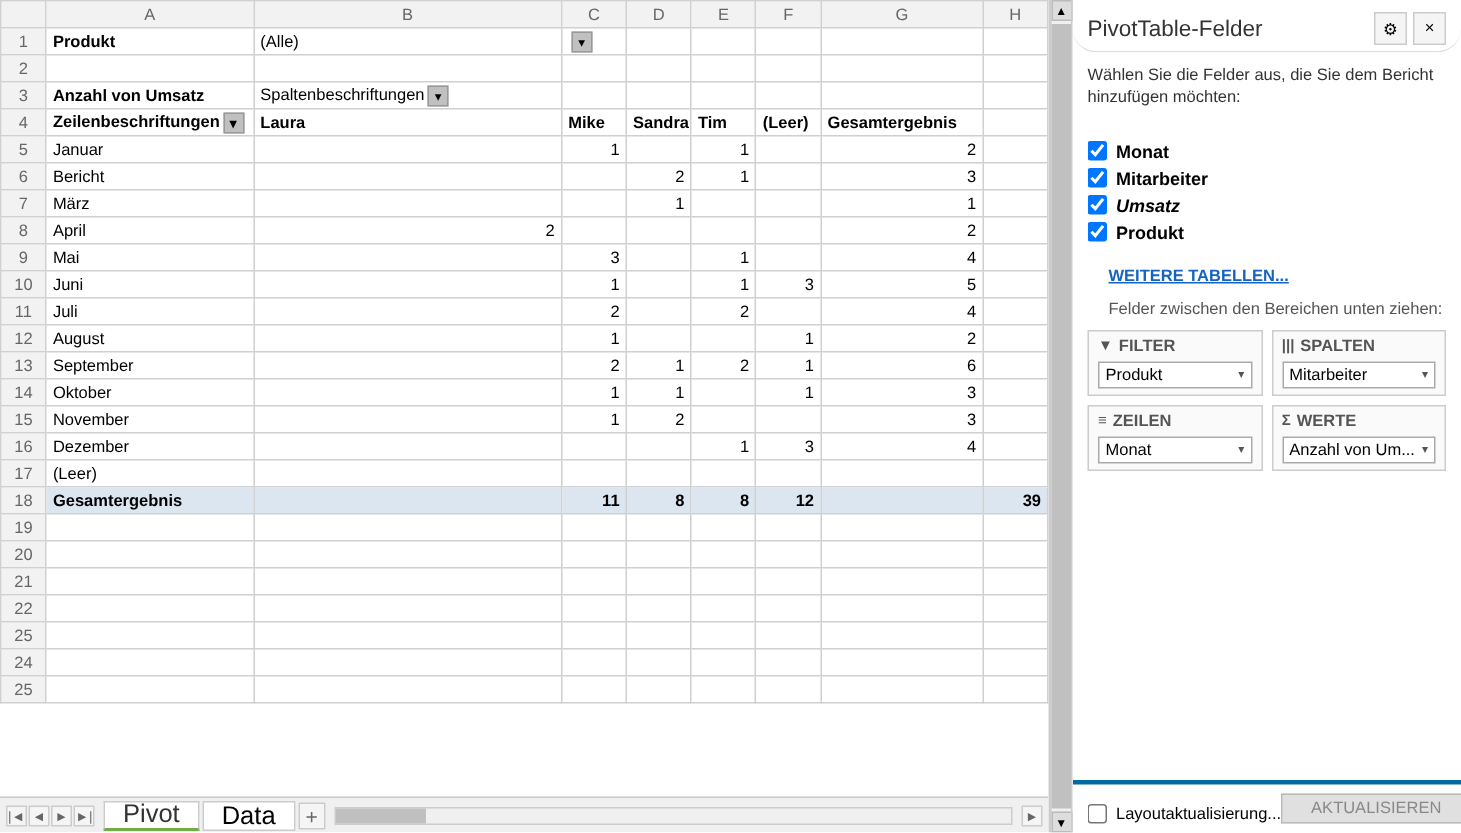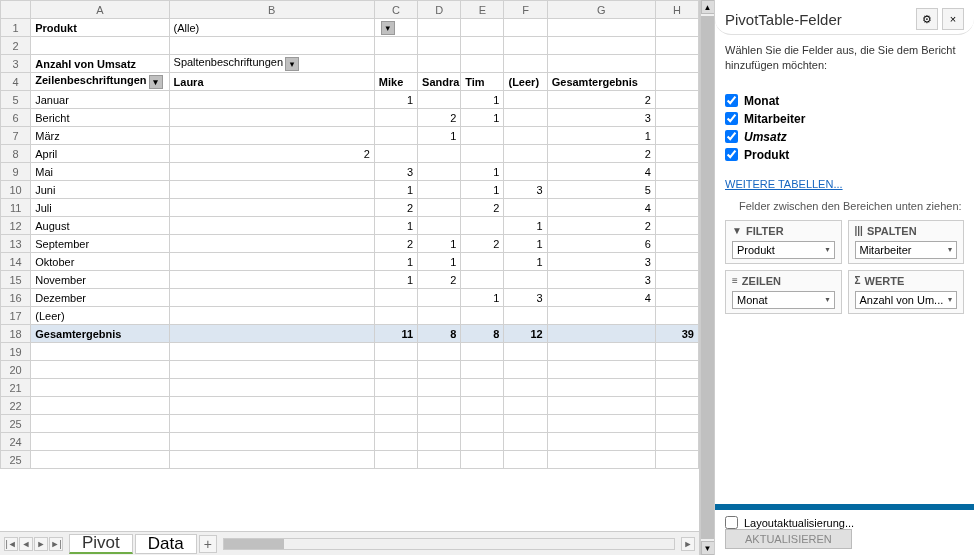--- a/index.html
+++ b/index.html
@@ -159,22 +159,23 @@
       align-items: center;
       gap: 6px;
       margin-bottom: 4px;
       font-size: 12px;
     }
     .pivot-field-item input[type=checkbox] { margin: 0; }
     .pivot-more-tables {
       font-size: 11px;
       color: #1565c0;
       cursor: pointer;
-      padding: 4px 10px;
+      padding: 4px 24px;
       text-decoration: underline;
+      font-weight: bold;
     }
     .pivot-drag-section { padding: 6px 10px 4px 24px; font-size: 11px; color: #555; }
     .pivot-areas {
       display: grid;
       grid-template-columns: 1fr 1fr;
       gap: 6px;
       padding: 4px 10px 8px 10px;
     }
     .pivot-area {
       border: 1px solid #ccc;
@@ -197,26 +198,25 @@
       justify-content: space-between;
       border: 1px solid #aaa;
       background: #fff;
       padding: 2px 4px;
       font-size: 11px;
       cursor: pointer;
     }
     .pivot-area-dropdown .arrow { font-size: 8px; color: #555; }
     .pivot-bottom {
       display: flex;
-      align-items: flex-start;
+      align-items: flex-end;
       justify-content: space-between;
       padding: 6px 10px;
-      border-top: 6px solid #0369a1;
+      border-top: 3px solid #0369a1;
       margin-top: auto;
-      flex-direction: column;
     }
     .pivot-bottom-checkbox { display: flex; align-items: center; gap: 6px; font-size: 11px; }
     .pivot-update-btn {
       padding: 3px 19px;
       background: #e0e0e0;
       border: 1px solid #bbb;
       font-size: 11px;
       cursor: pointer;
       color: #888;
     }

